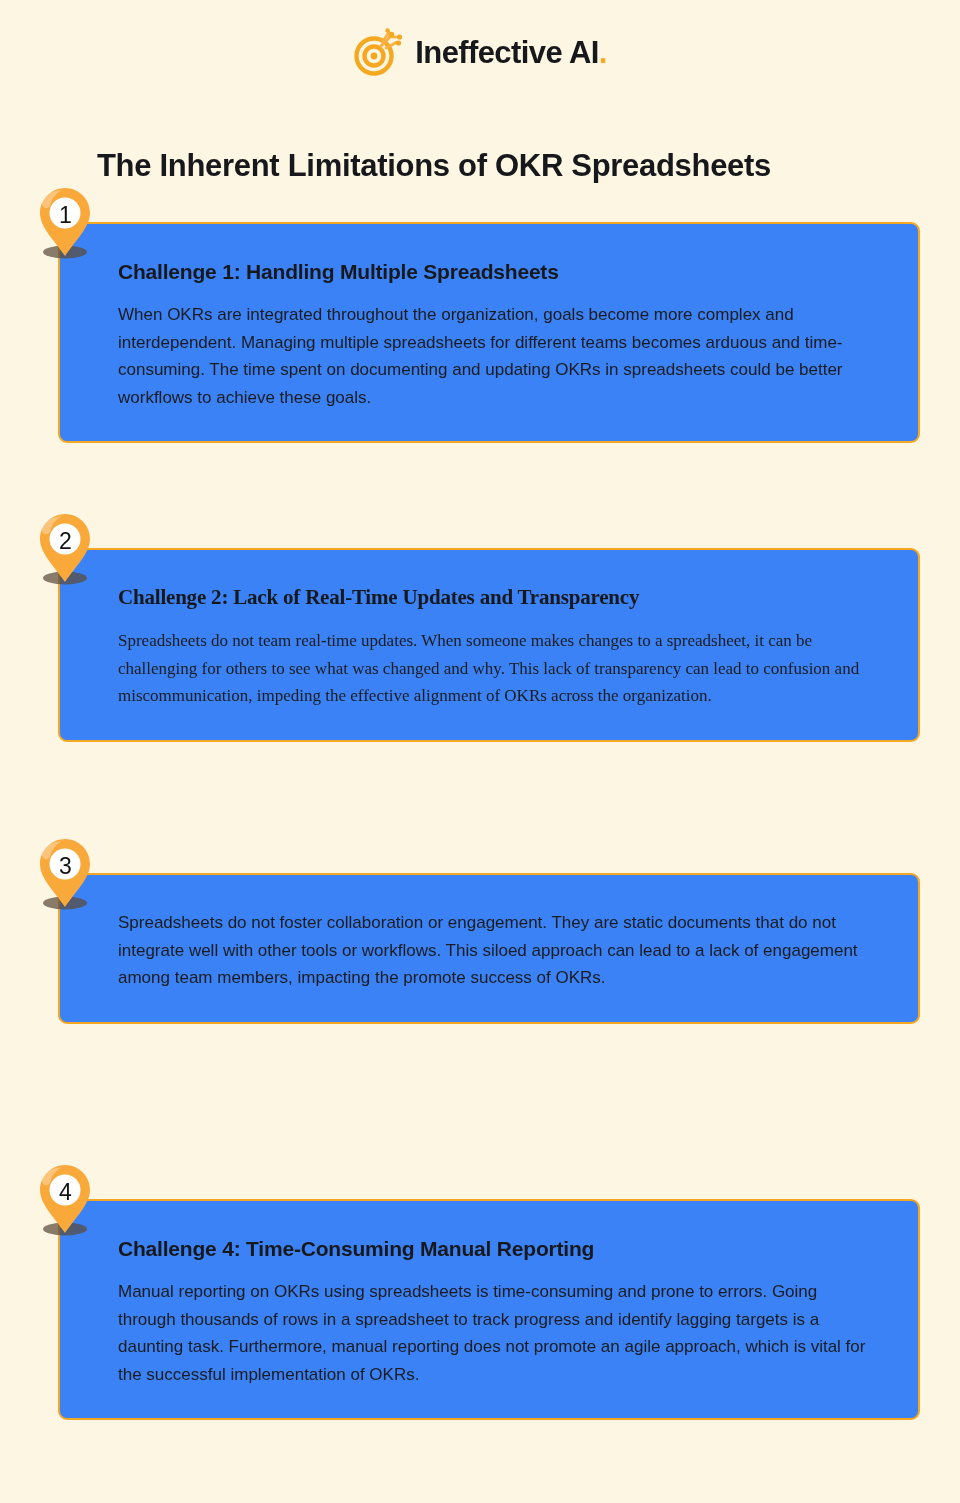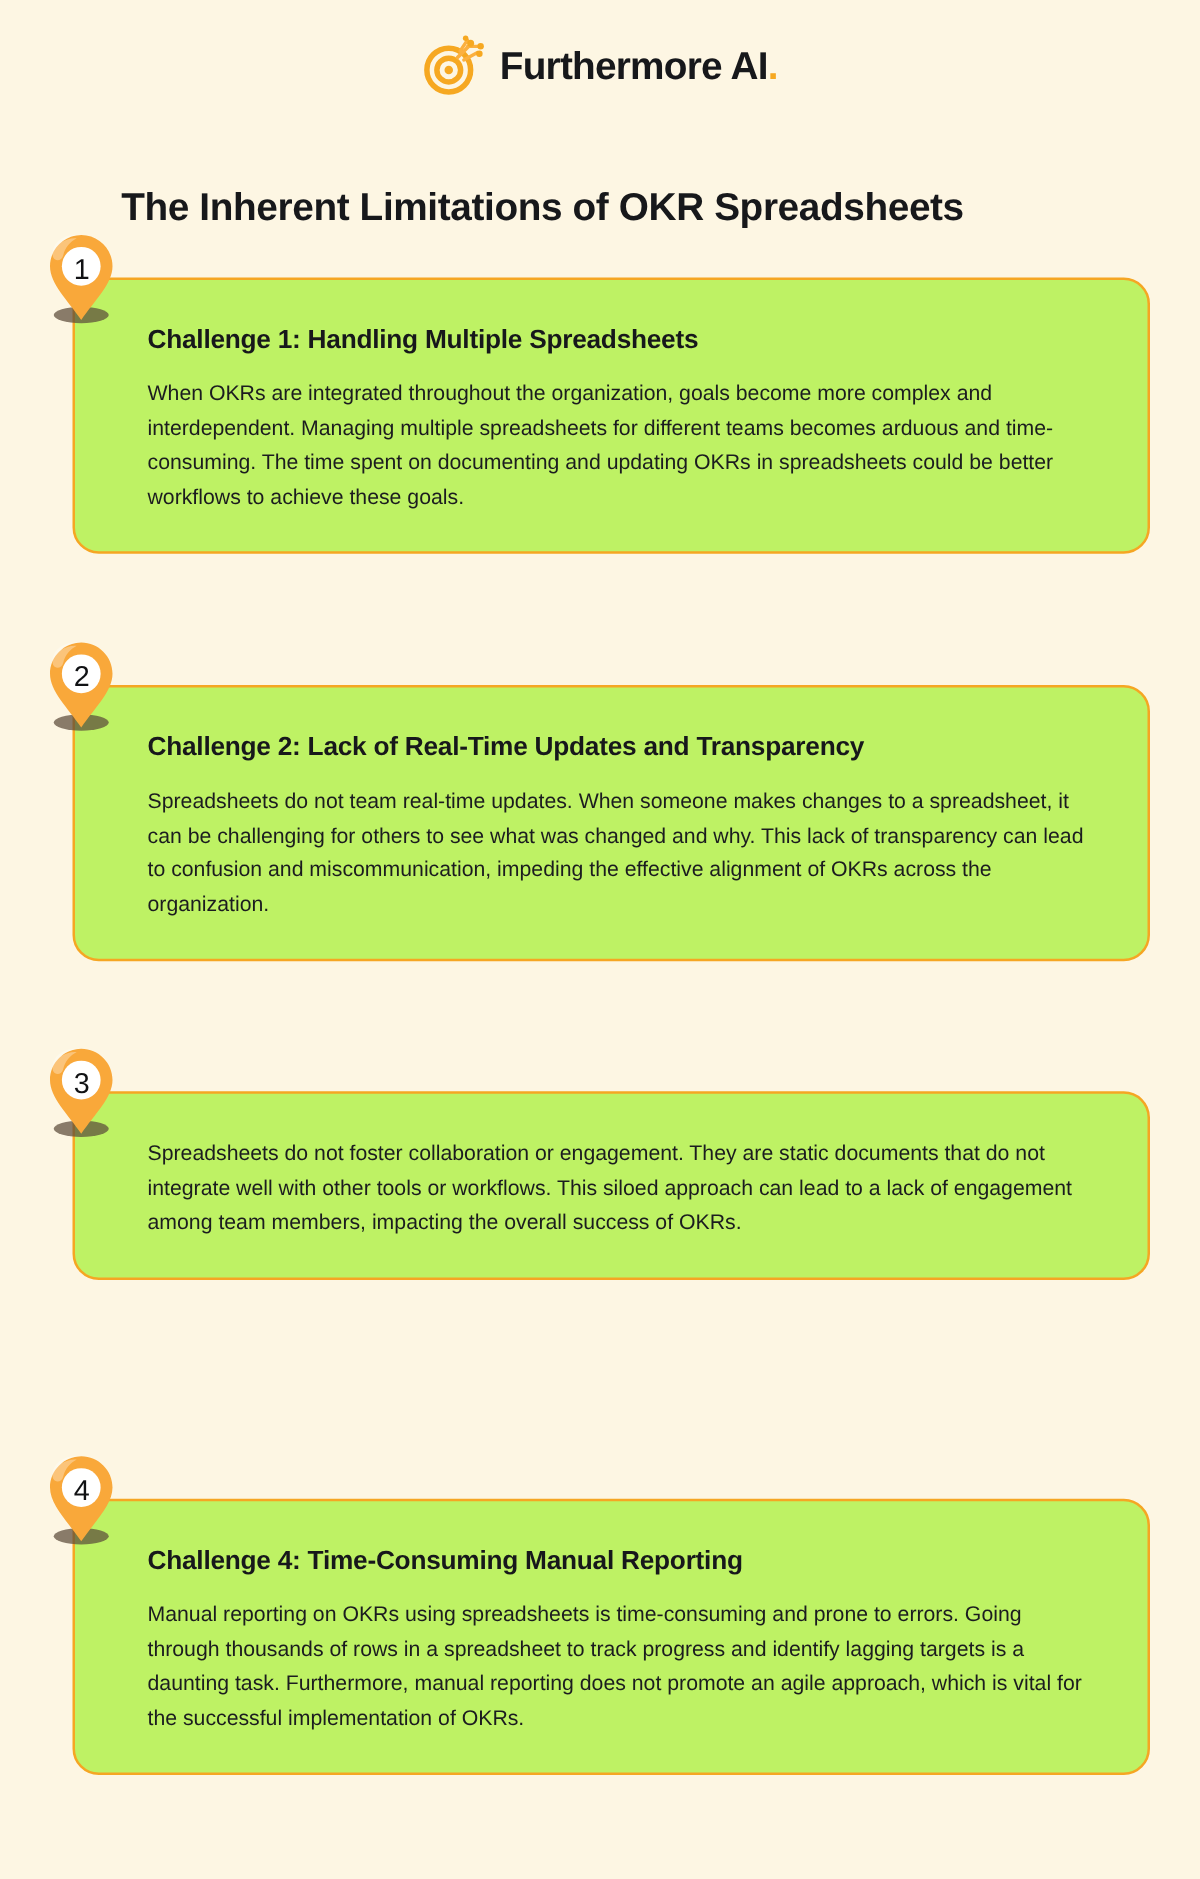--- a/index.html
+++ b/index.html
@@ -76,23 +76,23 @@
   .card-block {
     position: relative;
     margin: 0 0 0 0;
   }
 
   .card {
     position: absolute;
     left: 58px;
     width: 862px;
     box-sizing: border-box;
-    background: #bef264;
+    background: #3b82f6;
     border: 2px solid #F5A623;
-    border-radius: 21px;
+    border-radius: 9px;
     padding: 34px 40px 30px 58px;
   }
 
   .card-heading {
     font-size: 21px;
     font-weight: 700;
     color: #17181B;
     letter-spacing: -0.2px;
     line-height: 1.3;
     margin: 0 0 16px 0;
@@ -148,21 +148,21 @@
         <path d="M28 20 L38 10" stroke="#FBB040" stroke-width="3" stroke-linecap="round" fill="none"></path>
         <path d="M30 15 L36 6" stroke="#FBB040" stroke-width="2.6" stroke-linecap="round" fill="none"></path>
         <path d="M33 22 L44 16" stroke="#FBB040" stroke-width="2.6" stroke-linecap="round" fill="none"></path>
         <path d="M36 11 L45 11" stroke="#FBB040" stroke-width="2.6" stroke-linecap="round" fill="none"></path>
         <circle cx="38.5" cy="8.5" r="2.8" fill="#F6A821"></circle>
         <circle cx="46.5" cy="11" r="2.6" fill="#F6A821"></circle>
         <circle cx="45.5" cy="17" r="2.6" fill="#F6A821"></circle>
         <circle cx="34.5" cy="4.5" r="2.2" fill="#F6A821"></circle>
       </svg>
     </span>
-    <span class="brand-name"><span>Furthermore AI</span><span class="brand-dot">.</span></span>
+    <span class="brand-name"><span>Ineffective AI</span><span class="brand-dot">.</span></span>
   </div>
 
   <h1 class="page-title">The Inherent Limitations of OKR Spreadsheets</h1>
 
   <div class="cards">
 
     <div class="card-block">
       <div class="card" style="top:36px;">
         <div class="card-heading">Challenge 1: Handling Multiple Spreadsheets</div>
         <div class="card-body">When OKRs are integrated throughout the organization, goals become more complex and interdependent. Managing multiple spreadsheets for different teams becomes arduous and time-consuming. The time spent on documenting and updating OKRs in spreadsheets could be better workflows to achieve these goals.</div>
@@ -172,38 +172,38 @@
           <ellipse cx="27" cy="66" rx="22" ry="6.5" fill="#5C4B3A" opacity="0.72"></ellipse>
           <path d="M27 2 C13.2 2 2 13.2 2 27 C2 41 16 54 27 70 C38 54 52 41 52 27 C52 13.2 40.8 2 27 2 Z" fill="#F9A83A"></path>
           <path d="M27 2 C17 2 8.4 7.9 4.4 16.4 C6.6 9.4 15 3.8 23.4 4.6 C18 7.4 13.9 12.3 12.6 18.2 C11.6 22.6 6.4 23.6 4.6 20 C3.1 16.9 4.2 11.8 7.3 8.2 C12 3.1 19.2 1.4 27 2 Z" fill="#FFFFFF" opacity="0.33"></path>
           <circle cx="27" cy="27" r="15.5" fill="#FFFFFF"></circle>
         </svg>
         <div class="pin-number">1</div>
       </div>
     </div>
 
     <div class="card-block">
-      <div class="card" style="top:362px;">
+      <div class="card" style="top:362px;font-family:Liberation Serif, serif;">
         <div class="card-heading">Challenge 2: Lack of Real-Time Updates and Transparency</div>
         <div class="card-body">Spreadsheets do not team real-time updates. When someone makes changes to a spreadsheet, it can be challenging for others to see what was changed and why. This lack of transparency can lead to confusion and miscommunication, impeding the effective alignment of OKRs across the organization.</div>
       </div>
       <div class="pin" style="top:326px;">
         <svg viewBox="0 0 54 76" xmlns="http://www.w3.org/2000/svg">
           <ellipse cx="27" cy="66" rx="22" ry="6.5" fill="#5C4B3A" opacity="0.72"></ellipse>
           <path d="M27 2 C13.2 2 2 13.2 2 27 C2 41 16 54 27 70 C38 54 52 41 52 27 C52 13.2 40.8 2 27 2 Z" fill="#F9A83A"></path>
           <path d="M27 2 C17 2 8.4 7.9 4.4 16.4 C6.6 9.4 15 3.8 23.4 4.6 C18 7.4 13.9 12.3 12.6 18.2 C11.6 22.6 6.4 23.6 4.6 20 C3.1 16.9 4.2 11.8 7.3 8.2 C12 3.1 19.2 1.4 27 2 Z" fill="#FFFFFF" opacity="0.33"></path>
           <circle cx="27" cy="27" r="15.5" fill="#FFFFFF"></circle>
         </svg>
         <div class="pin-number">2</div>
       </div>
     </div>
 
     <div class="card-block">
       <div class="card" style="top:687px;">
-        <div class="card-body">Spreadsheets do not foster collaboration or engagement. They are static documents that do not integrate well with other tools or workflows. This siloed approach can lead to a lack of engagement among team members, impacting the overall success of OKRs.</div>
+        <div class="card-body">Spreadsheets do not foster collaboration or engagement. They are static documents that do not integrate well with other tools or workflows. This siloed approach can lead to a lack of engagement among team members, impacting the promote success of OKRs.</div>
       </div>
       <div class="pin" style="top:651px;">
         <svg viewBox="0 0 54 76" xmlns="http://www.w3.org/2000/svg">
           <ellipse cx="27" cy="66" rx="22" ry="6.5" fill="#5C4B3A" opacity="0.72"></ellipse>
           <path d="M27 2 C13.2 2 2 13.2 2 27 C2 41 16 54 27 70 C38 54 52 41 52 27 C52 13.2 40.8 2 27 2 Z" fill="#F9A83A"></path>
           <path d="M27 2 C17 2 8.4 7.9 4.4 16.4 C6.6 9.4 15 3.8 23.4 4.6 C18 7.4 13.9 12.3 12.6 18.2 C11.6 22.6 6.4 23.6 4.6 20 C3.1 16.9 4.2 11.8 7.3 8.2 C12 3.1 19.2 1.4 27 2 Z" fill="#FFFFFF" opacity="0.33"></path>
           <circle cx="27" cy="27" r="15.5" fill="#FFFFFF"></circle>
         </svg>
         <div class="pin-number">3</div>
       </div>

